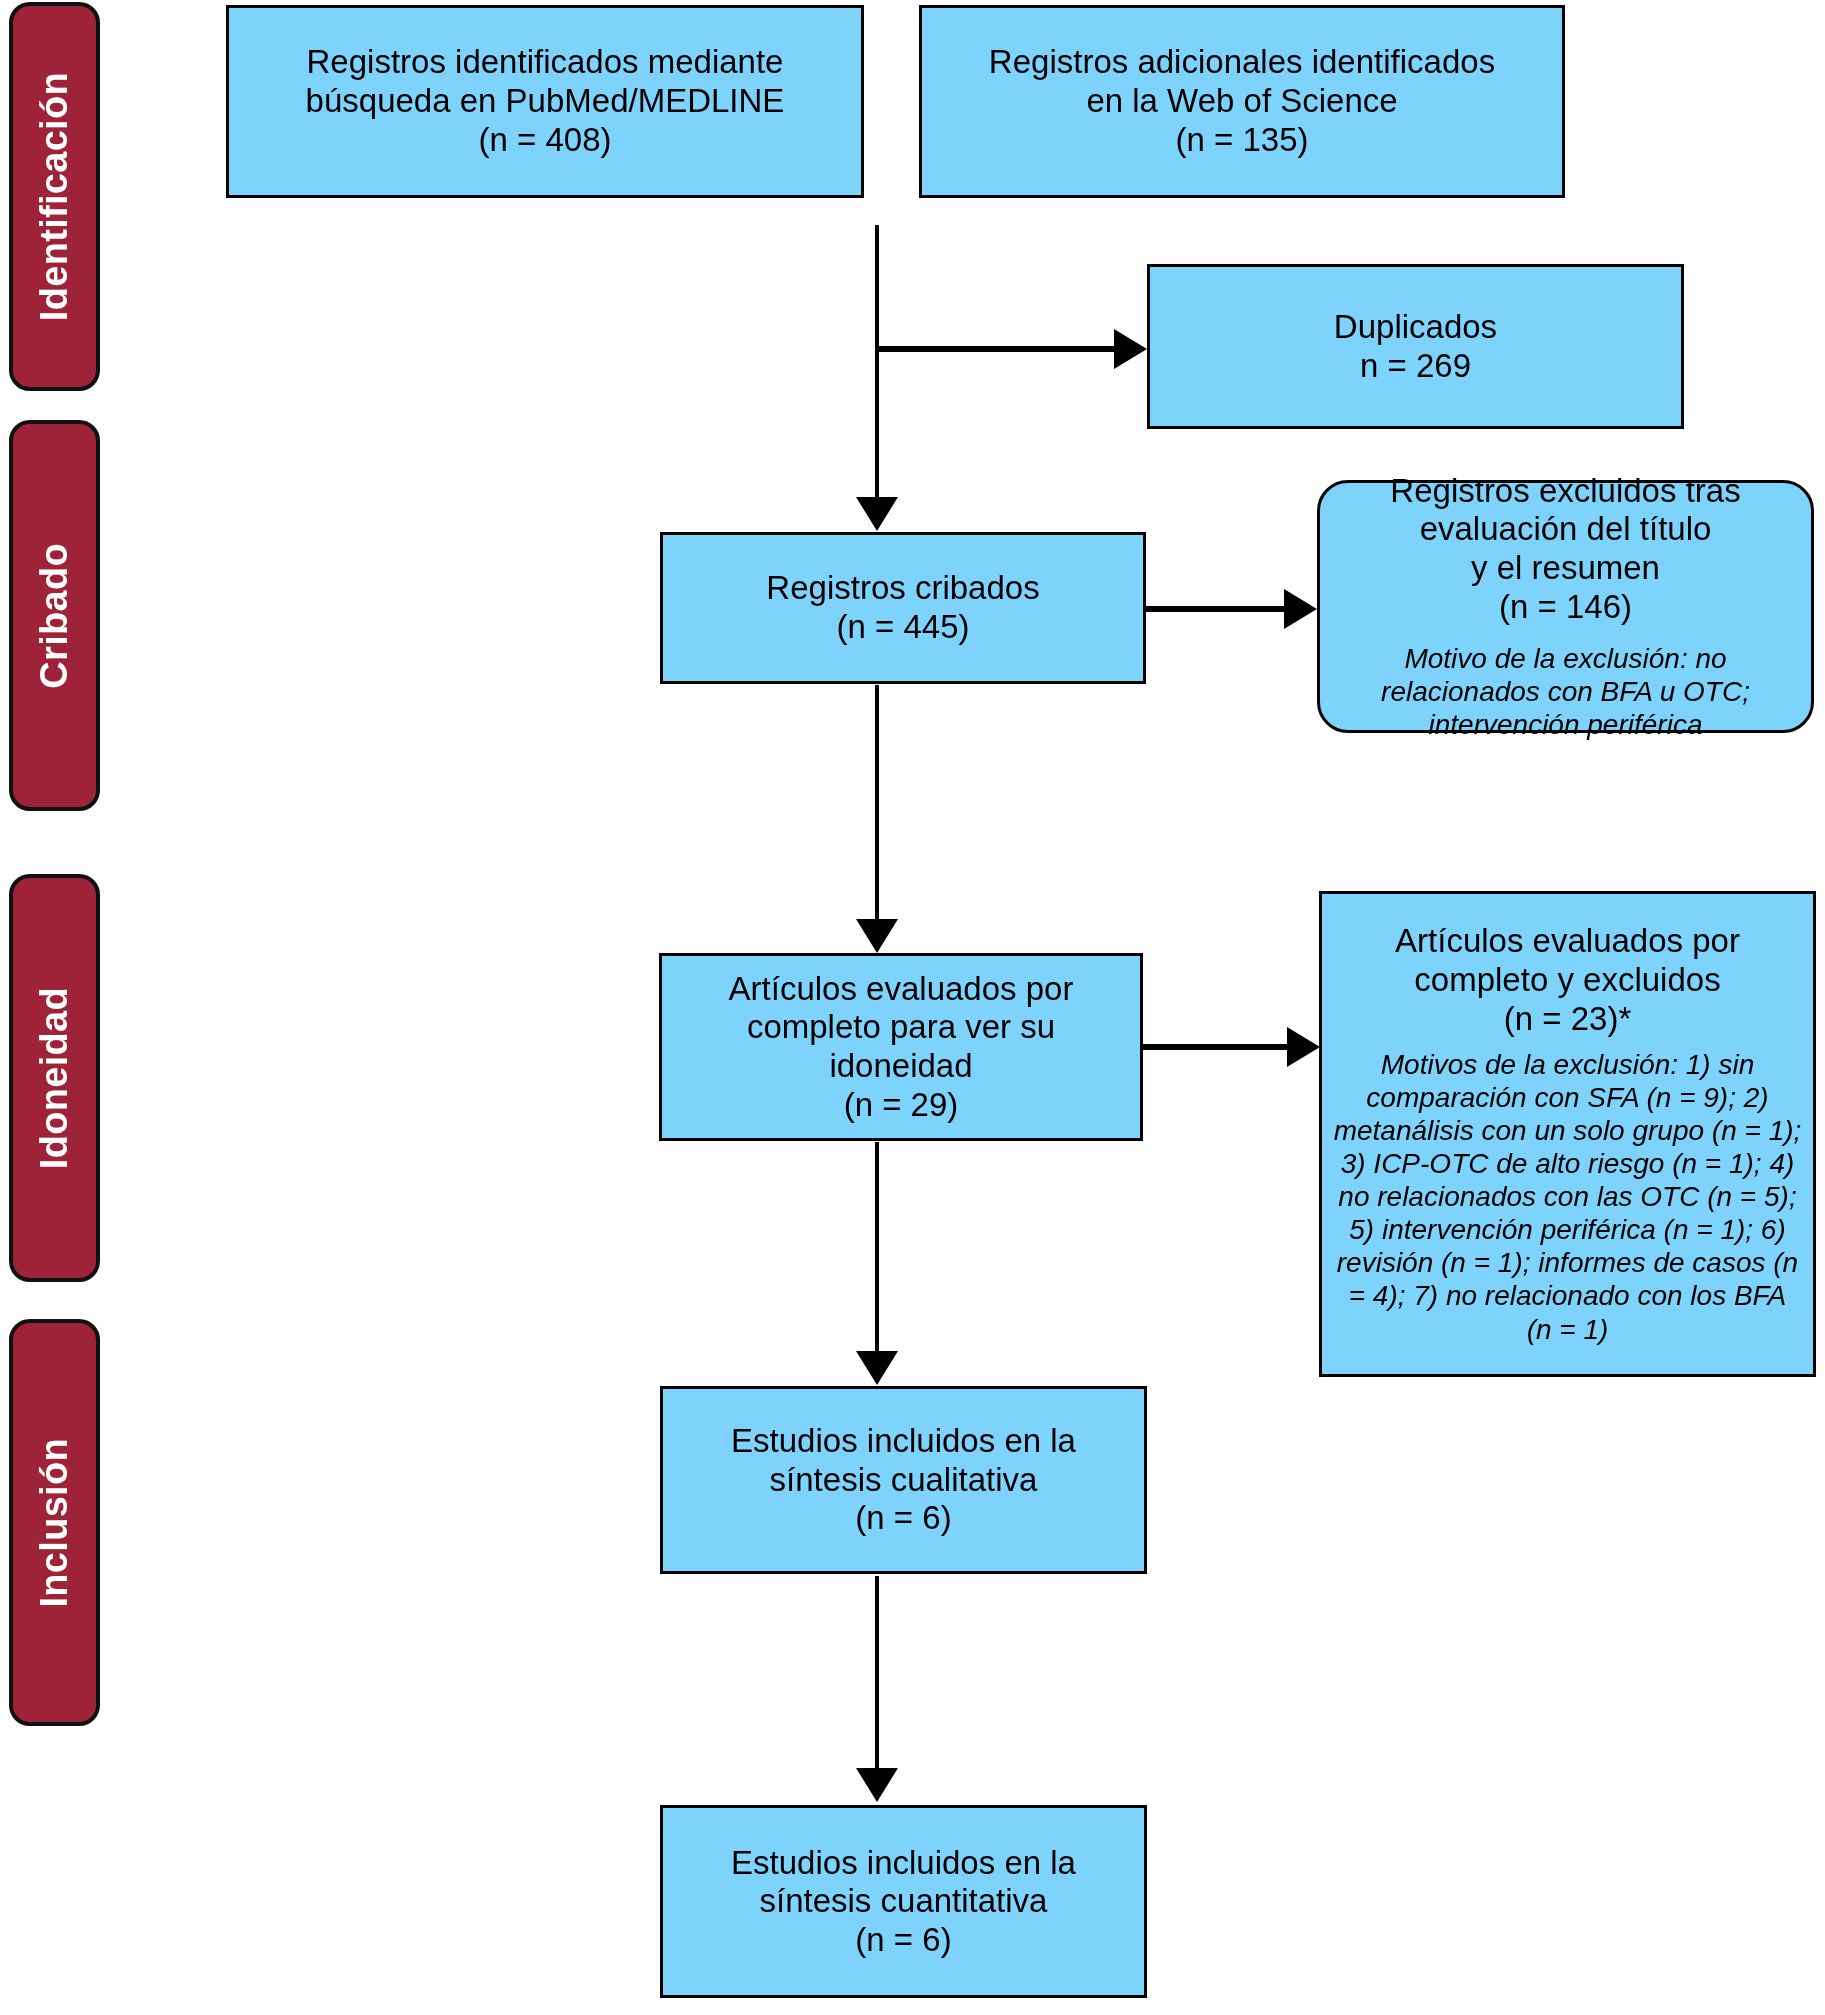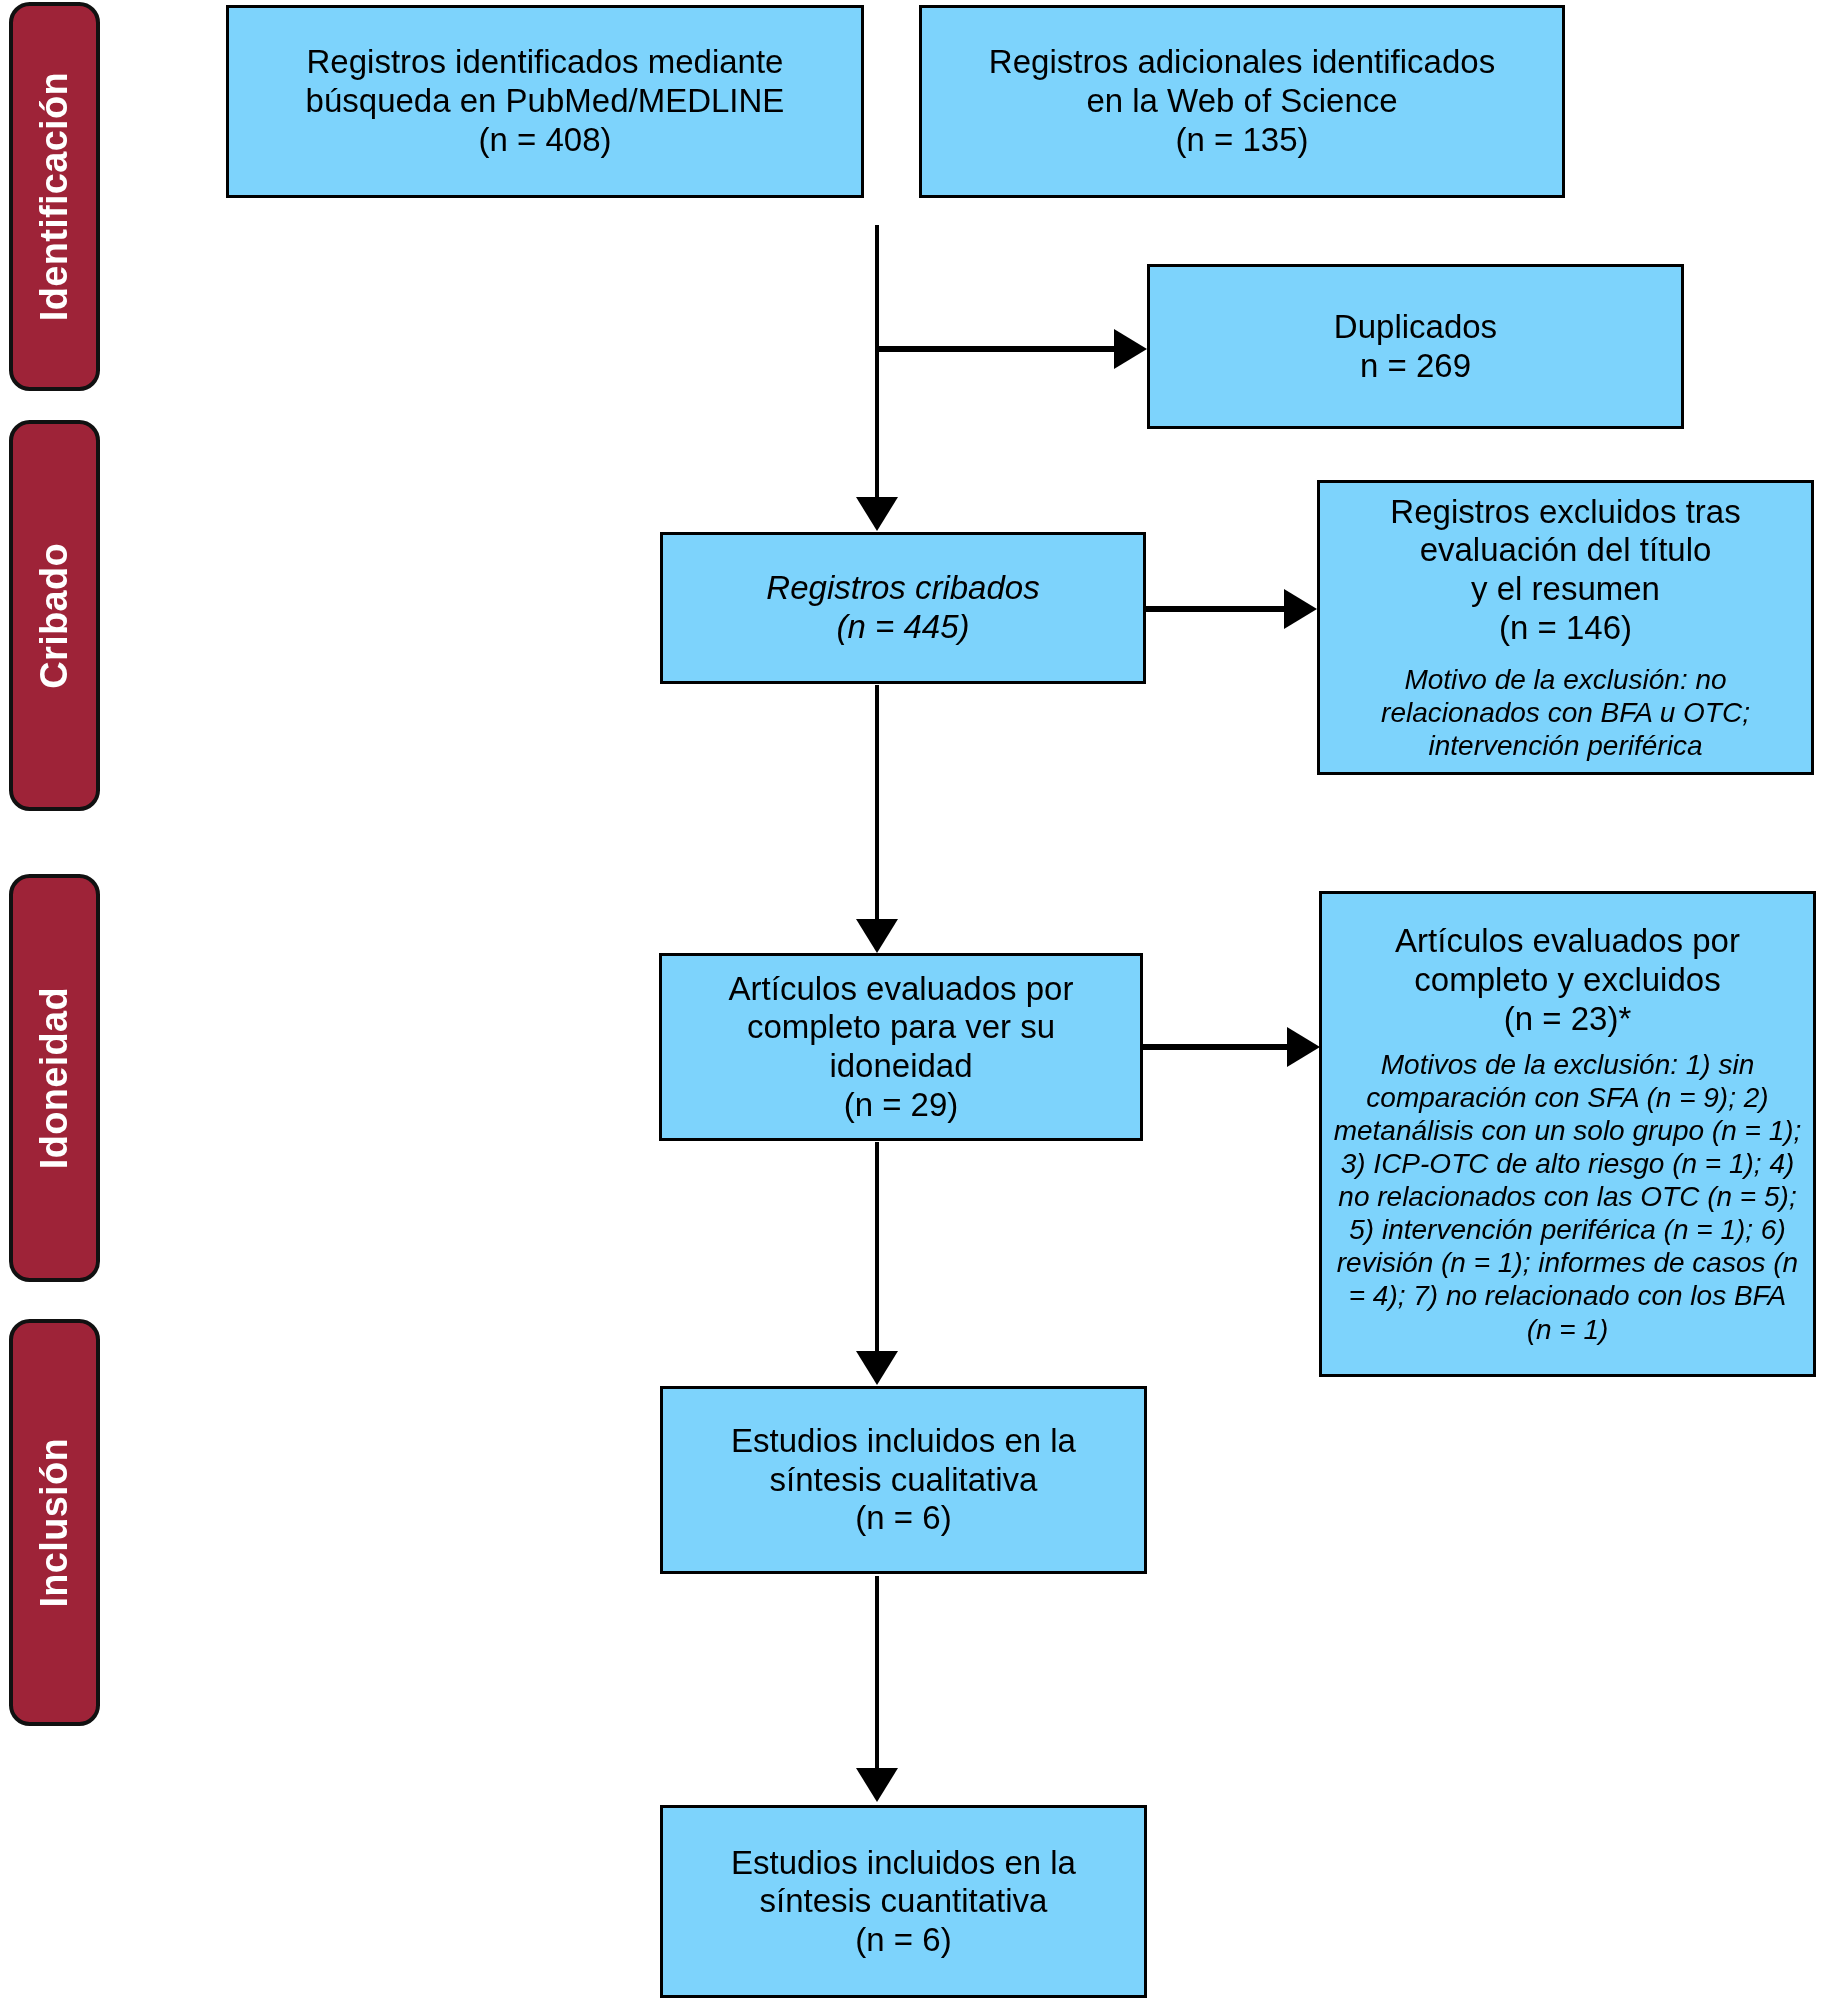--- a/index.html
+++ b/index.html
@@ -129,26 +129,26 @@
     <div class="line-main">Registros adicionales identificados
 en la Web of Science
 (n = 135)</div>
   </div>
 
   <div class="flow-box" style="left:1147px; top:264px; width:537px; height:165px;">
     <div class="line-main">Duplicados
 n = 269</div>
   </div>
 
-  <div class="flow-box" style="left:660px; top:532px; width:486px; height:152px;font-style:italic;">
+  <div class="flow-box" style="left:660px; top:532px; width:486px; height:152px;">
     <div class="line-main">Registros cribados
 (n = 445)</div>
   </div>
 
-  <div class="flow-box" style="left:1317px; top:480px; width:497px; height:295px;">
+  <div class="flow-box" style="left:1317px; top:480px; width:497px; height:253px;border-radius:31px;">
     <div class="line-main">Registros excluidos tras
 evaluación del título
 y el resumen
 (n = 146)</div>
     <div class="line-sub">Motivo de la exclusión: no relacionados con BFA u OTC; intervención periférica</div>
   </div>
 
   <div class="flow-box" style="left:659px; top:953px; width:484px; height:188px;">
     <div class="line-main">Artículos evaluados por
 completo para ver su idoneidad

